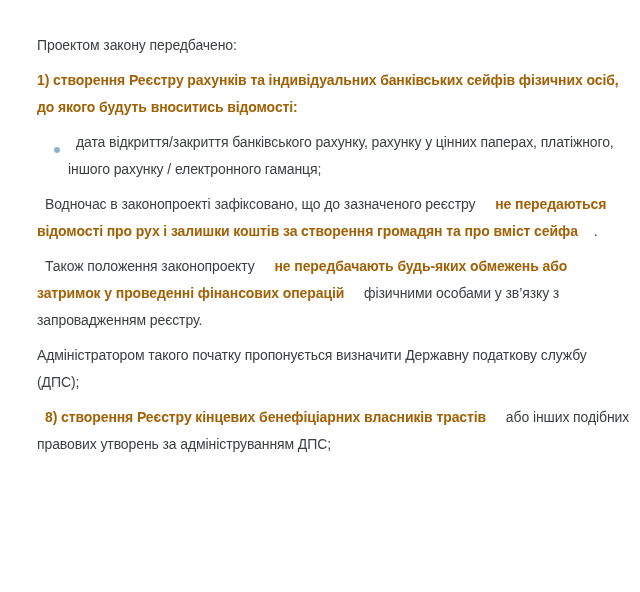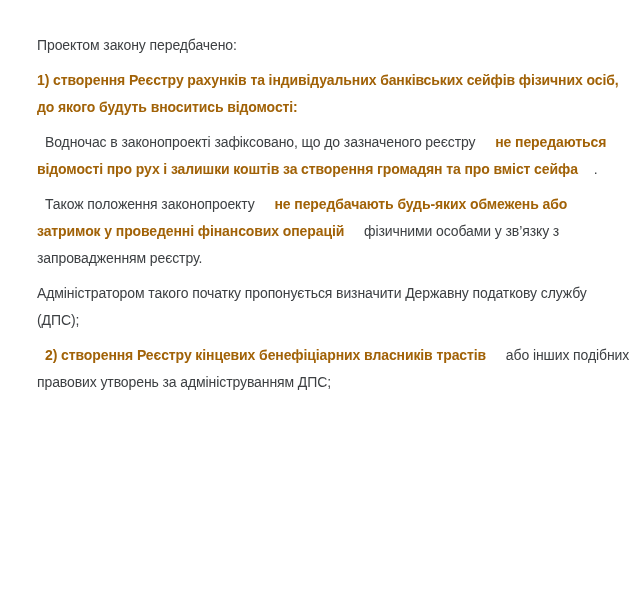--- a/index.html
+++ b/index.html
@@ -34,27 +34,31 @@
   }
 </style>
 </head>
 <body>
 
 <p class="para">Проектом закону передбачено:</p>
 
 <p class="para bold">1) створення Реєстру рахунків та індивідуальних банківських сейфів фізичних осіб, до якого будуть вноситись відомості:</p>
 
 <ul class="dot-list">
+  <li>
+    <span class="bullet-dot"></span>
+    <span>дата відкриття/закриття банківського рахунку, рахунку у цінних паперах, платіжного, іншого рахунку / електронного гаманця;</span>
+  </li>
 </ul>
 
 <p class="para">
   <span>Водночас в законопроекті зафіксовано, що до зазначеного реєстру </span><span class="bold">не передаються відомості про рух і залишки коштів за створення громадян та про вміст сейфа</span><span>.</span>
 </p>
 
 <p class="para">
   <span>Також положення законопроекту </span><span class="bold">не передбачають будь-яких обмежень або затримок у проведенні фінансових операцій</span><span> фізичними особами у зв’язку з запровадженням реєстру.</span>
 </p>
 
 <p class="para">Адміністратором такого початку пропонується визначити Державну податкову службу (ДПС);</p>
 
 <p class="para">
-  <span class="bold">2) створення Реєстру кінцевих бенефіціарних власників трастів</span><span> або інших подібних правових утворень за адмініструванням ДПС;</span>
+  <span class="bold">8) створення Реєстру кінцевих бенефіціарних власників трастів</span><span> або інших подібних правових утворень за адмініструванням ДПС;</span>
 </p>
 
 </body></html>

